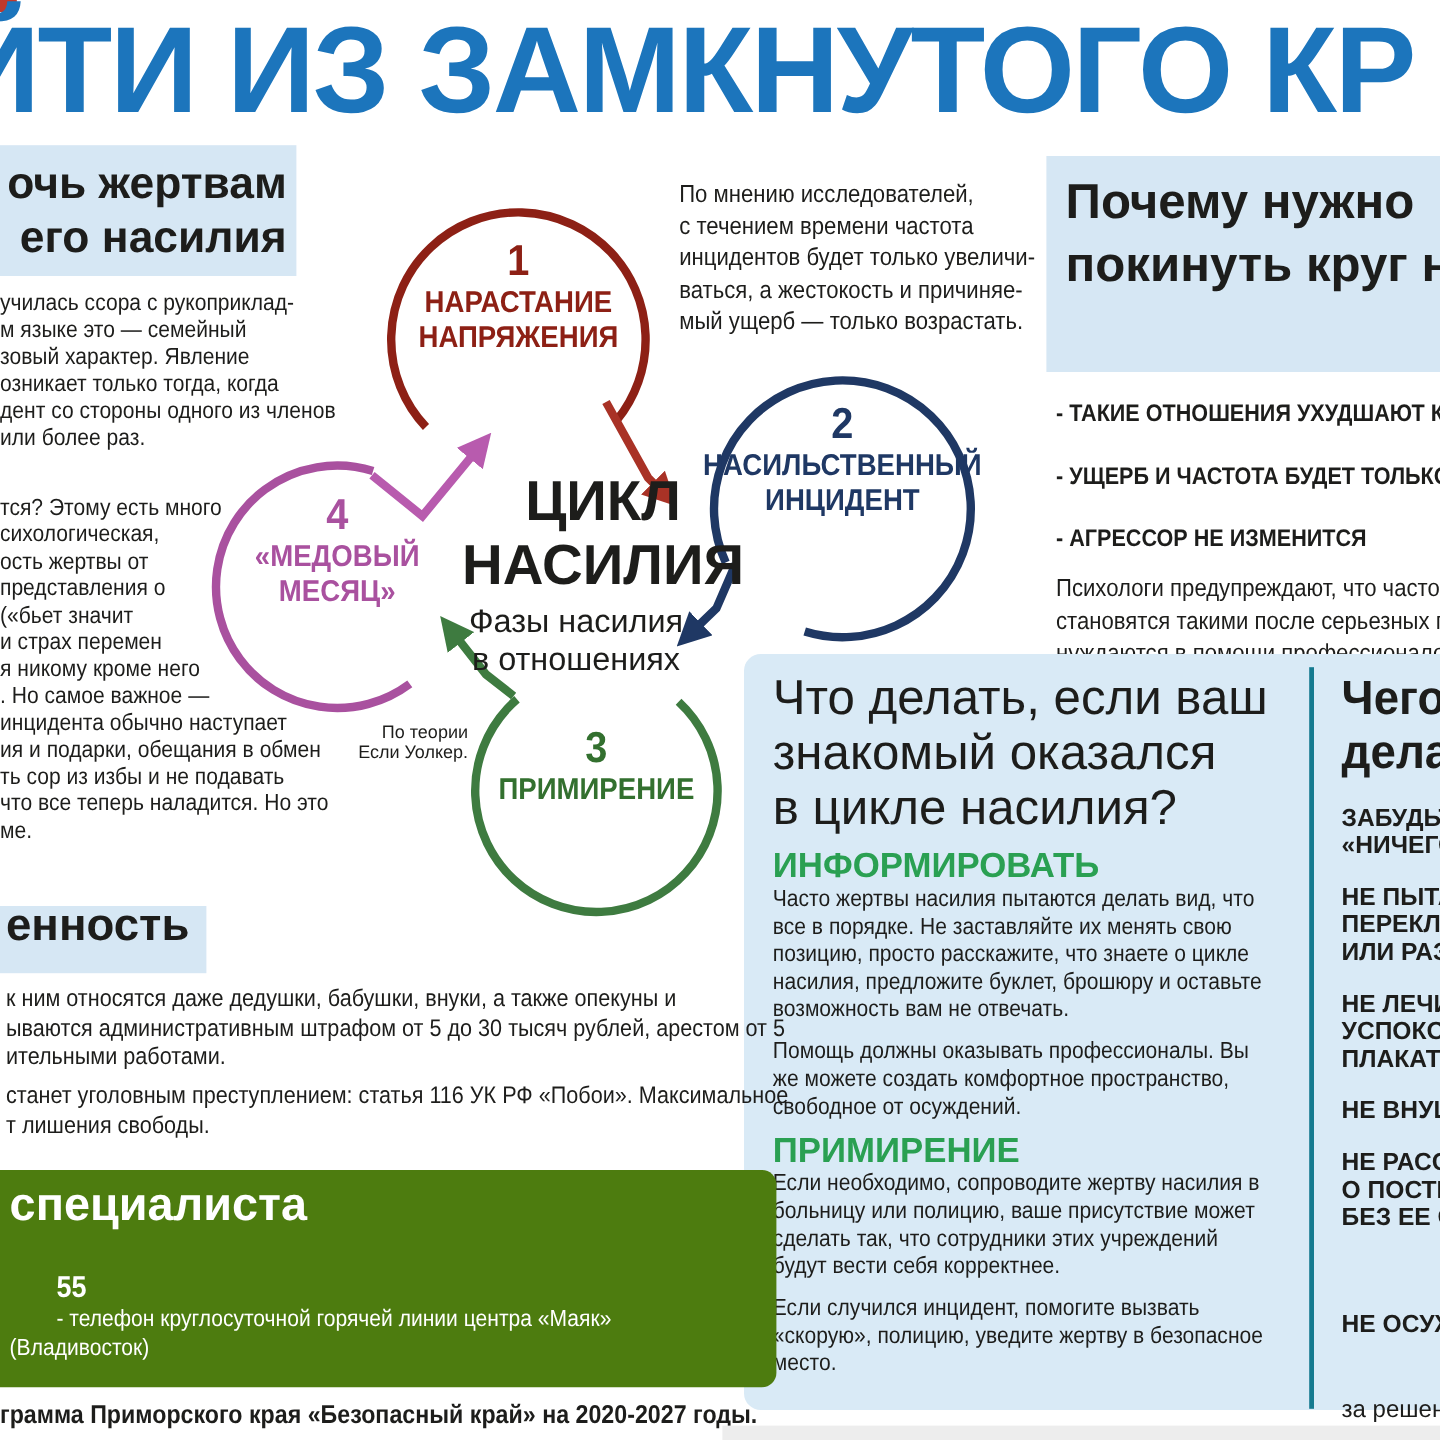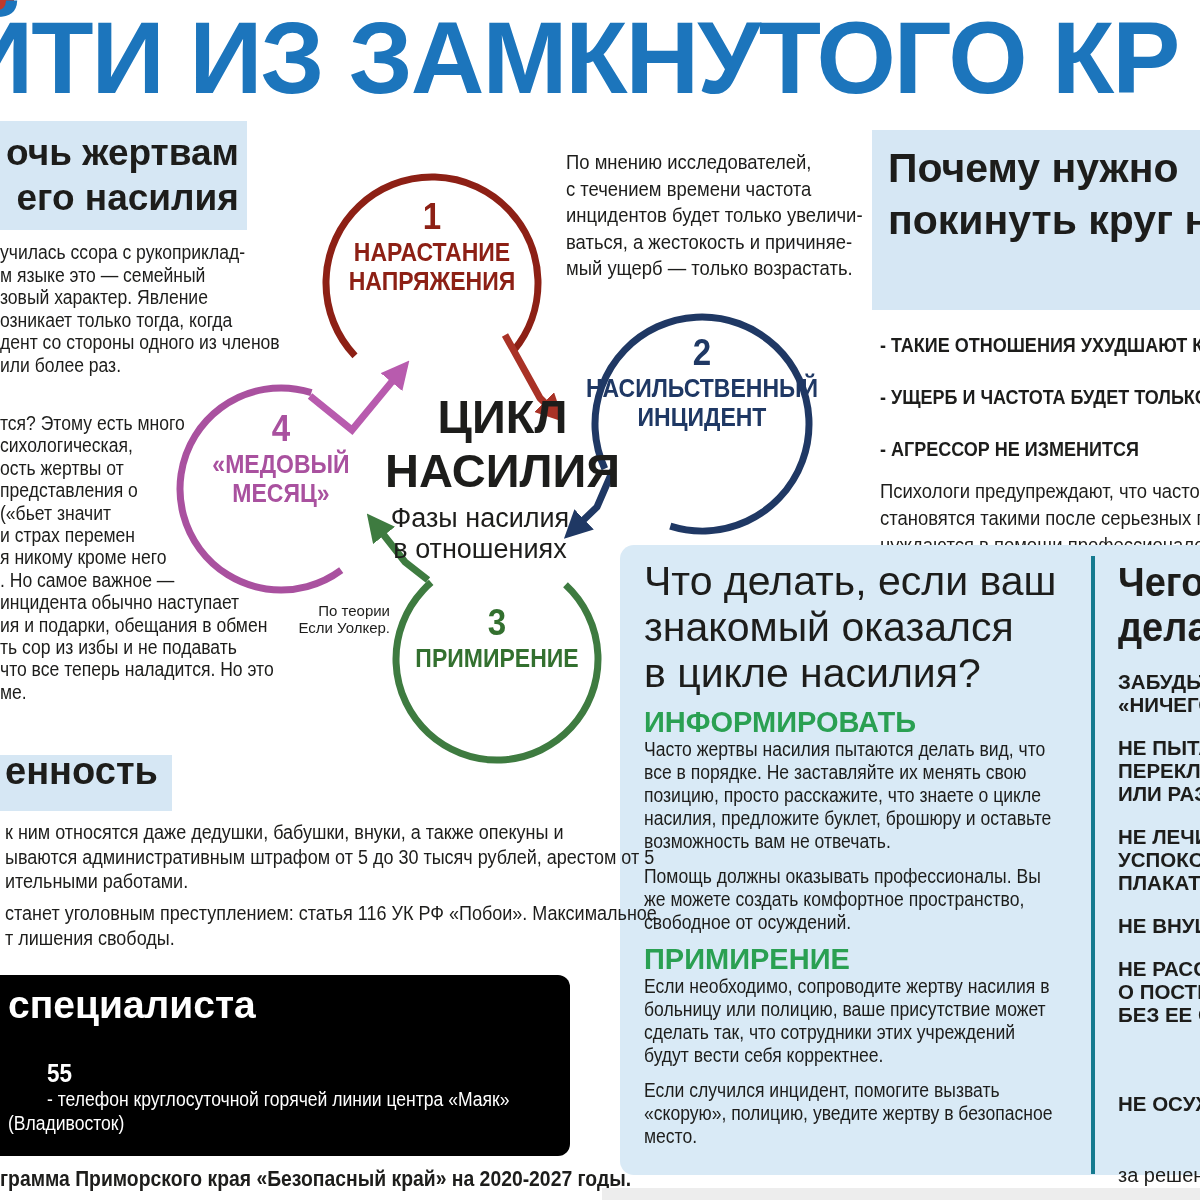--- a/index.html
+++ b/index.html
@@ -53,21 +53,21 @@
            transform:scaleX(.95);transform-origin:0 0;}
   .d-item{margin-bottom:20px;font-size:20.5px;font-weight:bold;line-height:23px;white-space:pre;}
   .d-item span{display:block;white-space:pre;}
   .d-reg{font-weight:normal;font-size:20px;line-height:24px;margin-top:2px;}
 
   #resp-box{left:0;top:755px;width:172px;height:56px;}
   #resp-h{left:5px;top:750px;font-size:38px;font-weight:bold;}
   #resp-p1{left:5px;top:820px;font-size:20px;line-height:24.5px;}
   #resp-p2{left:5px;top:901px;font-size:20px;line-height:24.5px;}
 
-  #phone-box{left:0;top:975px;width:570px;height:181px;background:#000000;
+  #phone-box{left:0;top:975px;width:647px;height:181px;background:#4d7c0f;
              border-radius:0 12px 12px 0;color:#fff;}
   #phone{padding:8px 0 0 8px;}
   #phone h2{font-size:39px;line-height:44px;margin:0 0 10px;font-weight:bold;}
   .ph-item{margin-bottom:9px;font-size:19.5px;line-height:24px;white-space:pre-wrap;
            transform:scaleX(.9);transform-origin:0 0;}
   .ph-item b{font-size:25px;}
 
   #footer{left:0;top:1167px;font-size:21.5px;font-weight:bold;}
   #gray-strip{left:602px;top:1188px;width:598px;height:12px;background:#ededed;}
 </style>

